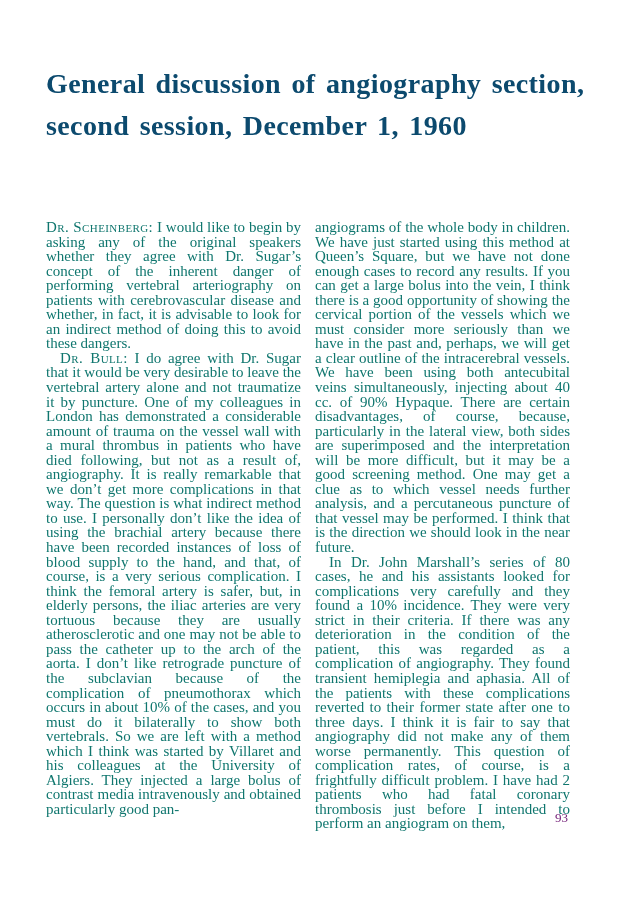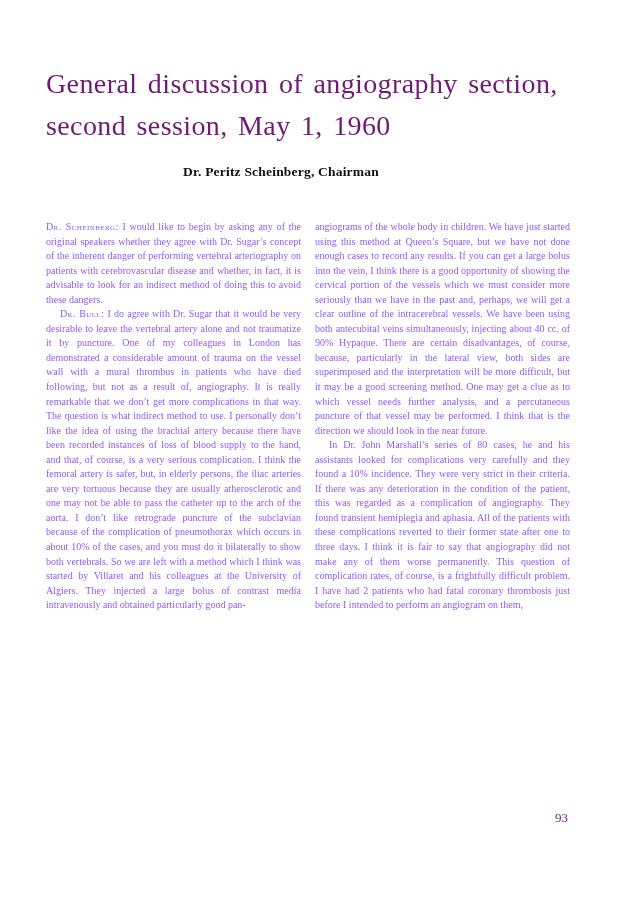--- a/index.html
+++ b/index.html
@@ -16,26 +16,26 @@
   }
 
   .title-block {
     position: absolute;
     left: 46px;
     top: 63px;
     width: 530px;
   }
   .title-line {
     font-size: 28px;
-    font-weight: normal;
+    font-weight: bold;
     line-height: 42px;
     letter-spacing: 0.4px;
     word-spacing: 3px;
     white-space: nowrap;
-    color: #701a75;
+    color: #0c4a6e;
   }
 
   .subtitle {
     position: absolute;
     left: 46px;
     top: 164px;
     width: 470px;
     text-align: center;
     font-size: 13.5px;
     font-weight: bold;
@@ -46,24 +46,24 @@
   .columns {
     position: absolute;
     left: 46px;
     top: 220px;
     width: 524px;
     display: flex;
     gap: 14px;
   }
   .col {
     width: 255px;
-    font-size: 10px;
+    font-size: 15px;
     line-height: 14.55px;
     text-align: justify;
-    color: #8b5cf6;
+    color: #0f766e;
   }
   .para { margin: 0; padding: 0; text-indent: 0; }
   .para.indent { text-indent: 14px; }
   .speaker {
     font-variant: small-caps;
     letter-spacing: 0.4px;
   }
 
   .page-number {
     position: absolute;
@@ -76,24 +76,23 @@
     color: #701a75;
   }
 </style>
 </head>
 <body>
 
 <div class="page">
 
   <div class="title-block">
     <div class="title-line">General discussion of angiography section,</div>
-    <div class="title-line">second session, May 1, 1960</div>
+    <div class="title-line">second session, December 1, 1960</div>
   </div>
 
-  <div class="subtitle">Dr. Peritz Scheinberg, Chairman</div>
 
   <div class="columns">
 
     <div class="col">
       <p class="para"><span class="speaker">Dr. Scheinberg:</span> <span>I would like to begin by asking any of the original speakers whether they agree with Dr. Sugar’s concept of the inherent danger of performing vertebral arteriography on patients with cerebrovascular disease and whether, in fact, it is advisable to look for an indirect method of doing this to avoid these dangers.</span></p>
       <p class="para indent"><span class="speaker">Dr. Bull:</span> <span>I do agree with Dr. Sugar that it would be very desirable to leave the vertebral artery alone and not traumatize it by puncture. One of my colleagues in London has demonstrated a considerable amount of trauma on the vessel wall with a mural thrombus in patients who have died following, but not as a result of, angiography. It is really remarkable that we don’t get more complications in that way. The question is what indirect method to use. I personally don’t like the idea of using the brachial artery because there have been recorded instances of loss of blood supply to the hand, and that, of course, is a very serious complication. I think the femoral artery is safer, but, in elderly persons, the iliac arteries are very tortuous because they are usually atherosclerotic and one may not be able to pass the catheter up to the arch of the aorta. I don’t like retrograde puncture of the subclavian because of the complication of pneumothorax which occurs in about 10% of the cases, and you must do it bilaterally to show both vertebrals. So we are left with a method which I think was started by Villaret and his colleagues at the University of Algiers. They injected a large bolus of contrast media intravenously and obtained particularly good pan-</span></p>
     </div>
 
     <div class="col">
       <p class="para"><span>angiograms of the whole body in children. We have just started using this method at Queen’s Square, but we have not done enough cases to record any results. If you can get a large bolus into the vein, I think there is a good opportunity of showing the cervical portion of the vessels which we must consider more seriously than we have in the past and, perhaps, we will get a clear outline of the intracerebral vessels. We have been using both antecubital veins simultaneously, injecting about 40 cc. of 90% Hypaque. There are certain disadvantages, of course, because, particularly in the lateral view, both sides are superimposed and the interpretation will be more difficult, but it may be a good screening method. One may get a clue as to which vessel needs further analysis, and a percutaneous puncture of that vessel may be performed. I think that is the direction we should look in the near future.</span></p>

